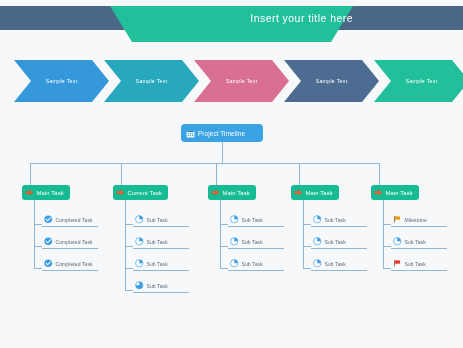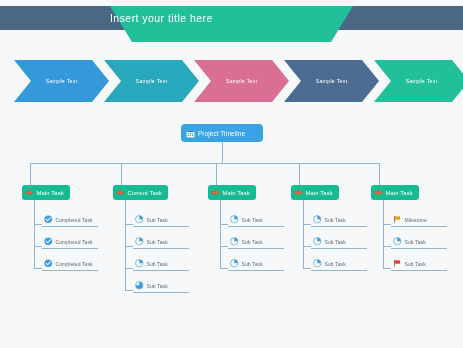--- a/index.html
+++ b/index.html
@@ -14,21 +14,21 @@
   
   .hdr-wrap{position:absolute;left:0;top:6px;width:463px;height:36px;}
   .hdr-bar{position:absolute;left:0;top:0;width:463px;height:24px;background:#4a6885;}
   .hdr-center{
     position:absolute;left:110px;top:0;width:243px;height:36px;
     background:#21bf9a;
     clip-path:polygon(0 0,243px 0,221px 36px,22px 36px);
   }
   .hdr-title{
     position:absolute;left:110px;top:0;width:243px;height:24px;
-    line-height:24px;text-align:left;color:#ffffff;
+    line-height:24px;text-align:right;color:#ffffff;
     font-size:10.5px;letter-spacing:.45px;
   }
 
   
   .chev-row{position:absolute;left:0;top:60px;width:463px;height:42px;}
   .chev{
     position:absolute;top:0;height:42px;
     clip-path:polygon(0 0,78px 0,95px 21px,78px 42px,0 42px,17px 21px);
   }
   .chev-lbl{

